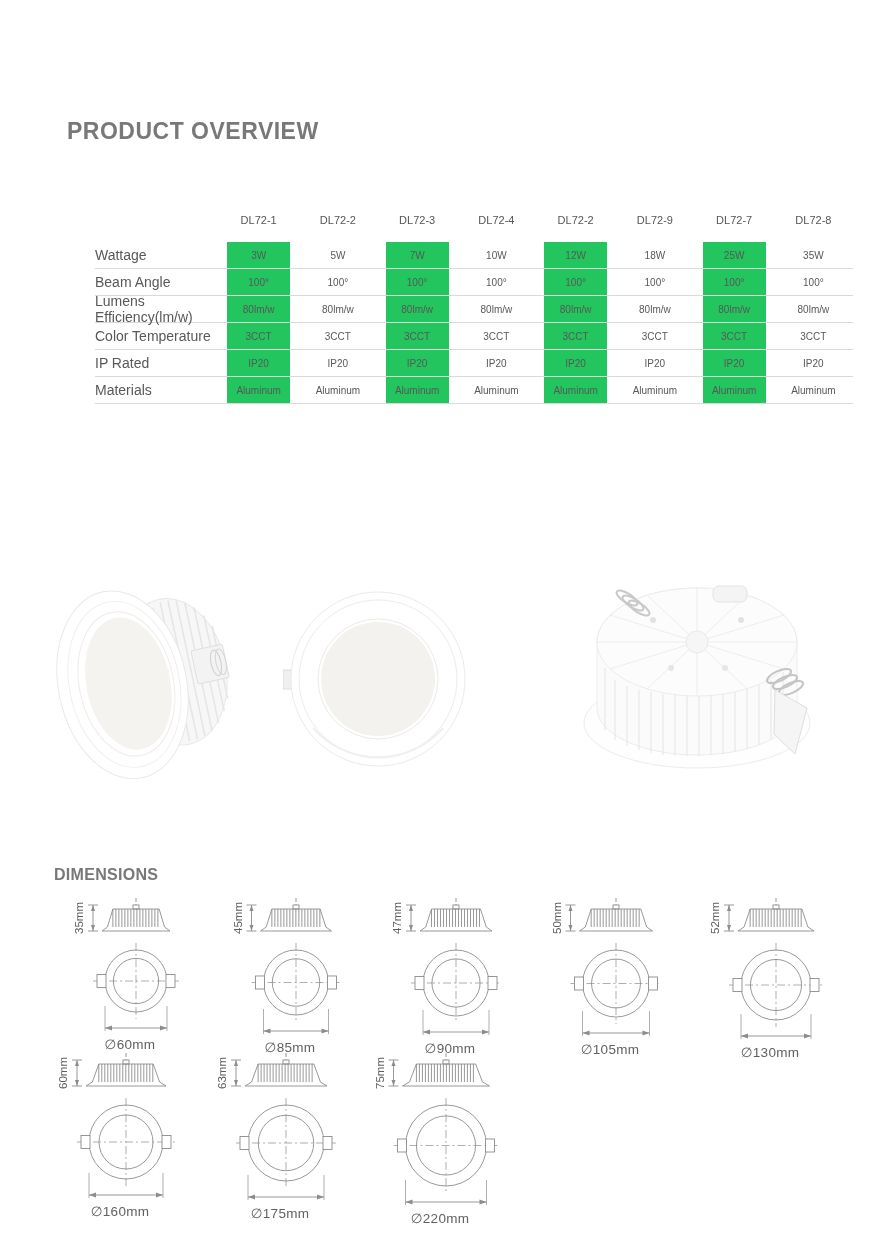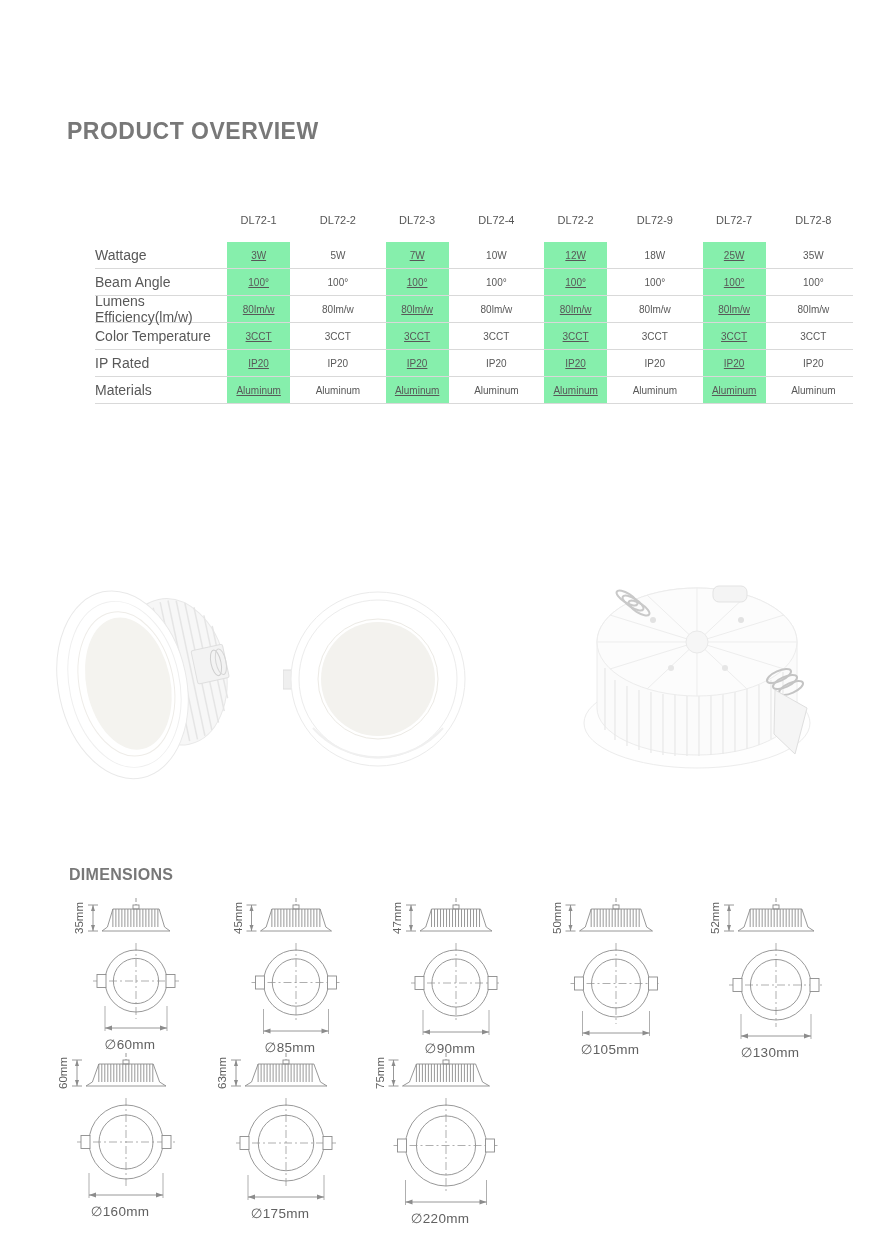--- a/index.html
+++ b/index.html
@@ -8,35 +8,35 @@
     position:relative; width:874px; height:1240px; background:#ffffff;
     font-family:"Liberation Sans", sans-serif; overflow:hidden;
   }
 
   
   .overview-title {
     position:absolute; left:59px; top:110px; margin:8px;
     font-size:23px; font-weight:bold; letter-spacing:0.5px; color:#787878;
   }
   .dimensions-title {
-    position:absolute; left:69px; top:866px; margin:0;
+    position:absolute; left:54px; top:866px; margin:0;
     font-size:16px; font-weight:bold; letter-spacing:0.3px; color:#787878;
   }
 
   
   .spec-table { position:absolute; left:57px; top:198px; width:758px;margin-left:38px; }
   .t-row { display:flex; height:27px; align-items:stretch; border-bottom:1px solid #d9d9d9; }
   .t-row.t-head { height:44px; border-bottom:none; }
   .t-label { width:124px; display:flex; align-items:center; font-size:14px; color:#585858; }
   .t-cell {
     flex:1; display:flex; align-items:center; justify-content:center;
     font-size:10px; color:#585858; padding:0 8px; background-clip:content-box;
     white-space:nowrap;
   }
-  .t-cell.stripe { background-color:#86efac;text-decoration:underline; }
+  .t-cell.stripe { background-color:#22c55e; }
   .t-head .t-cell { font-size:11px; color:#555555; }
 
   
   .product-img { position:absolute; }
   .product-img svg { display:block; }
 
   
   .dim-row { position:absolute; display:flex; }
   .dim-row-1 { left:50px; top:896px; }
   .dim-row-2 { left:40px; top:1051px; }

